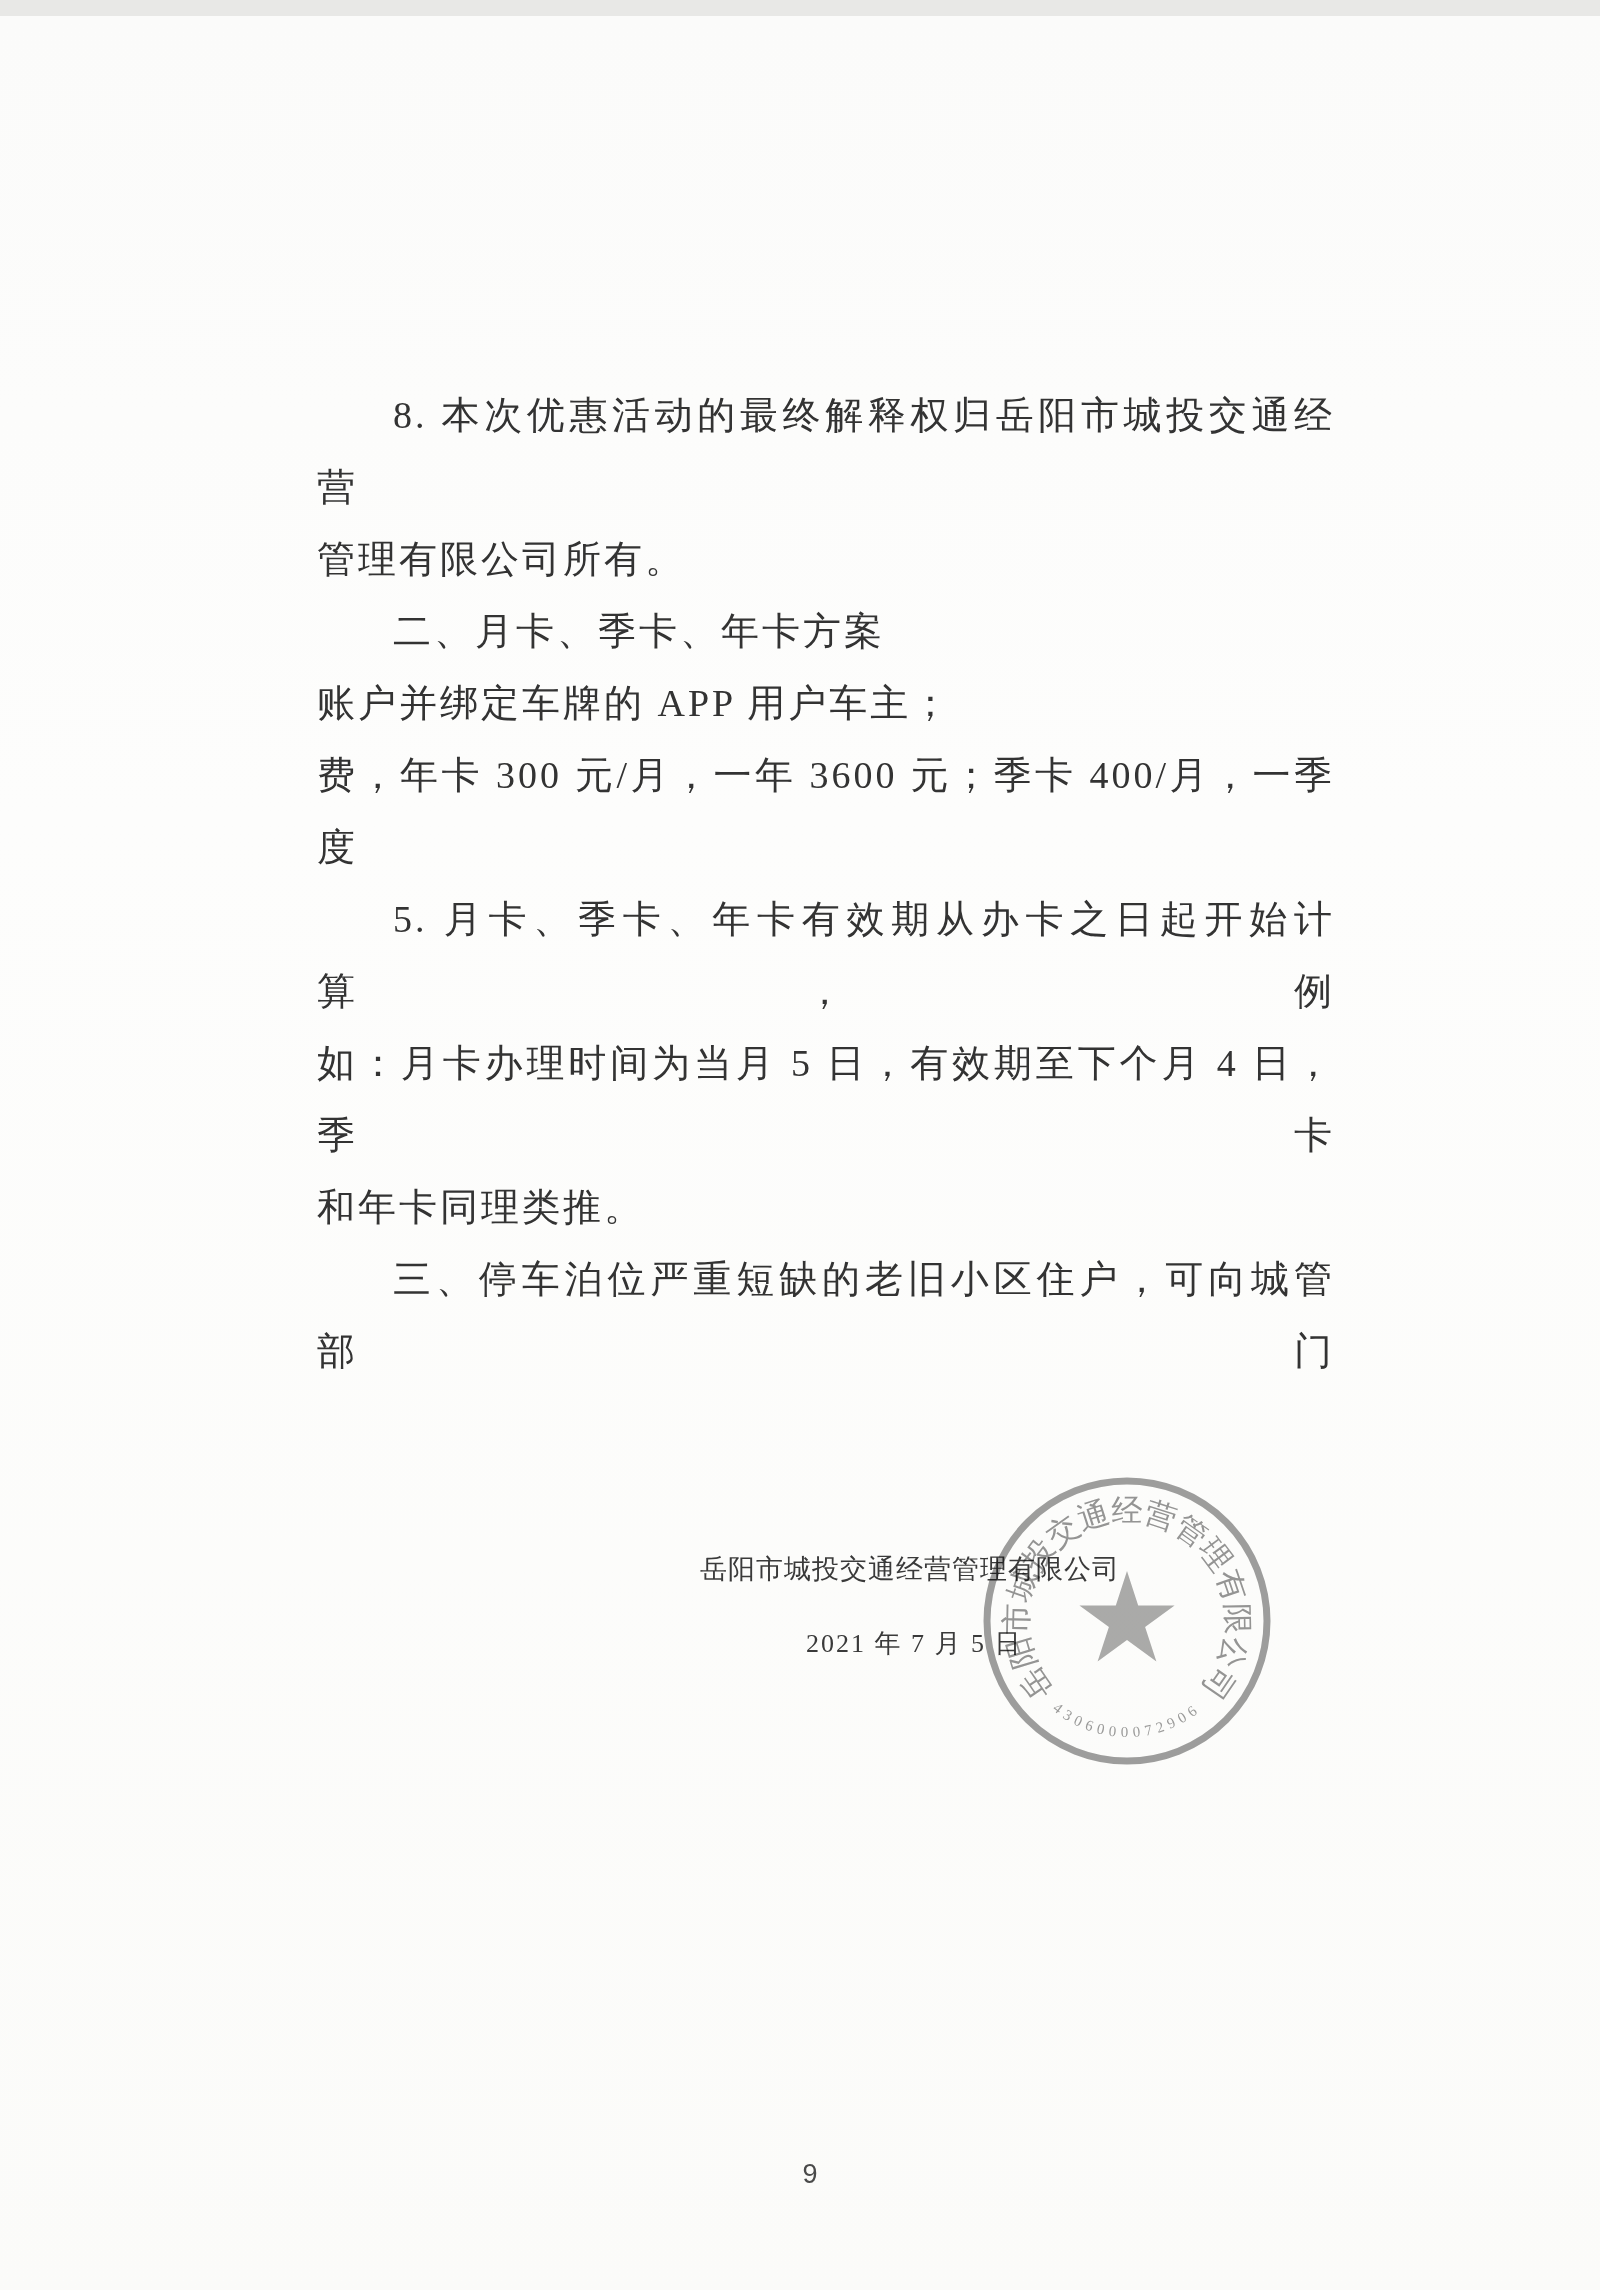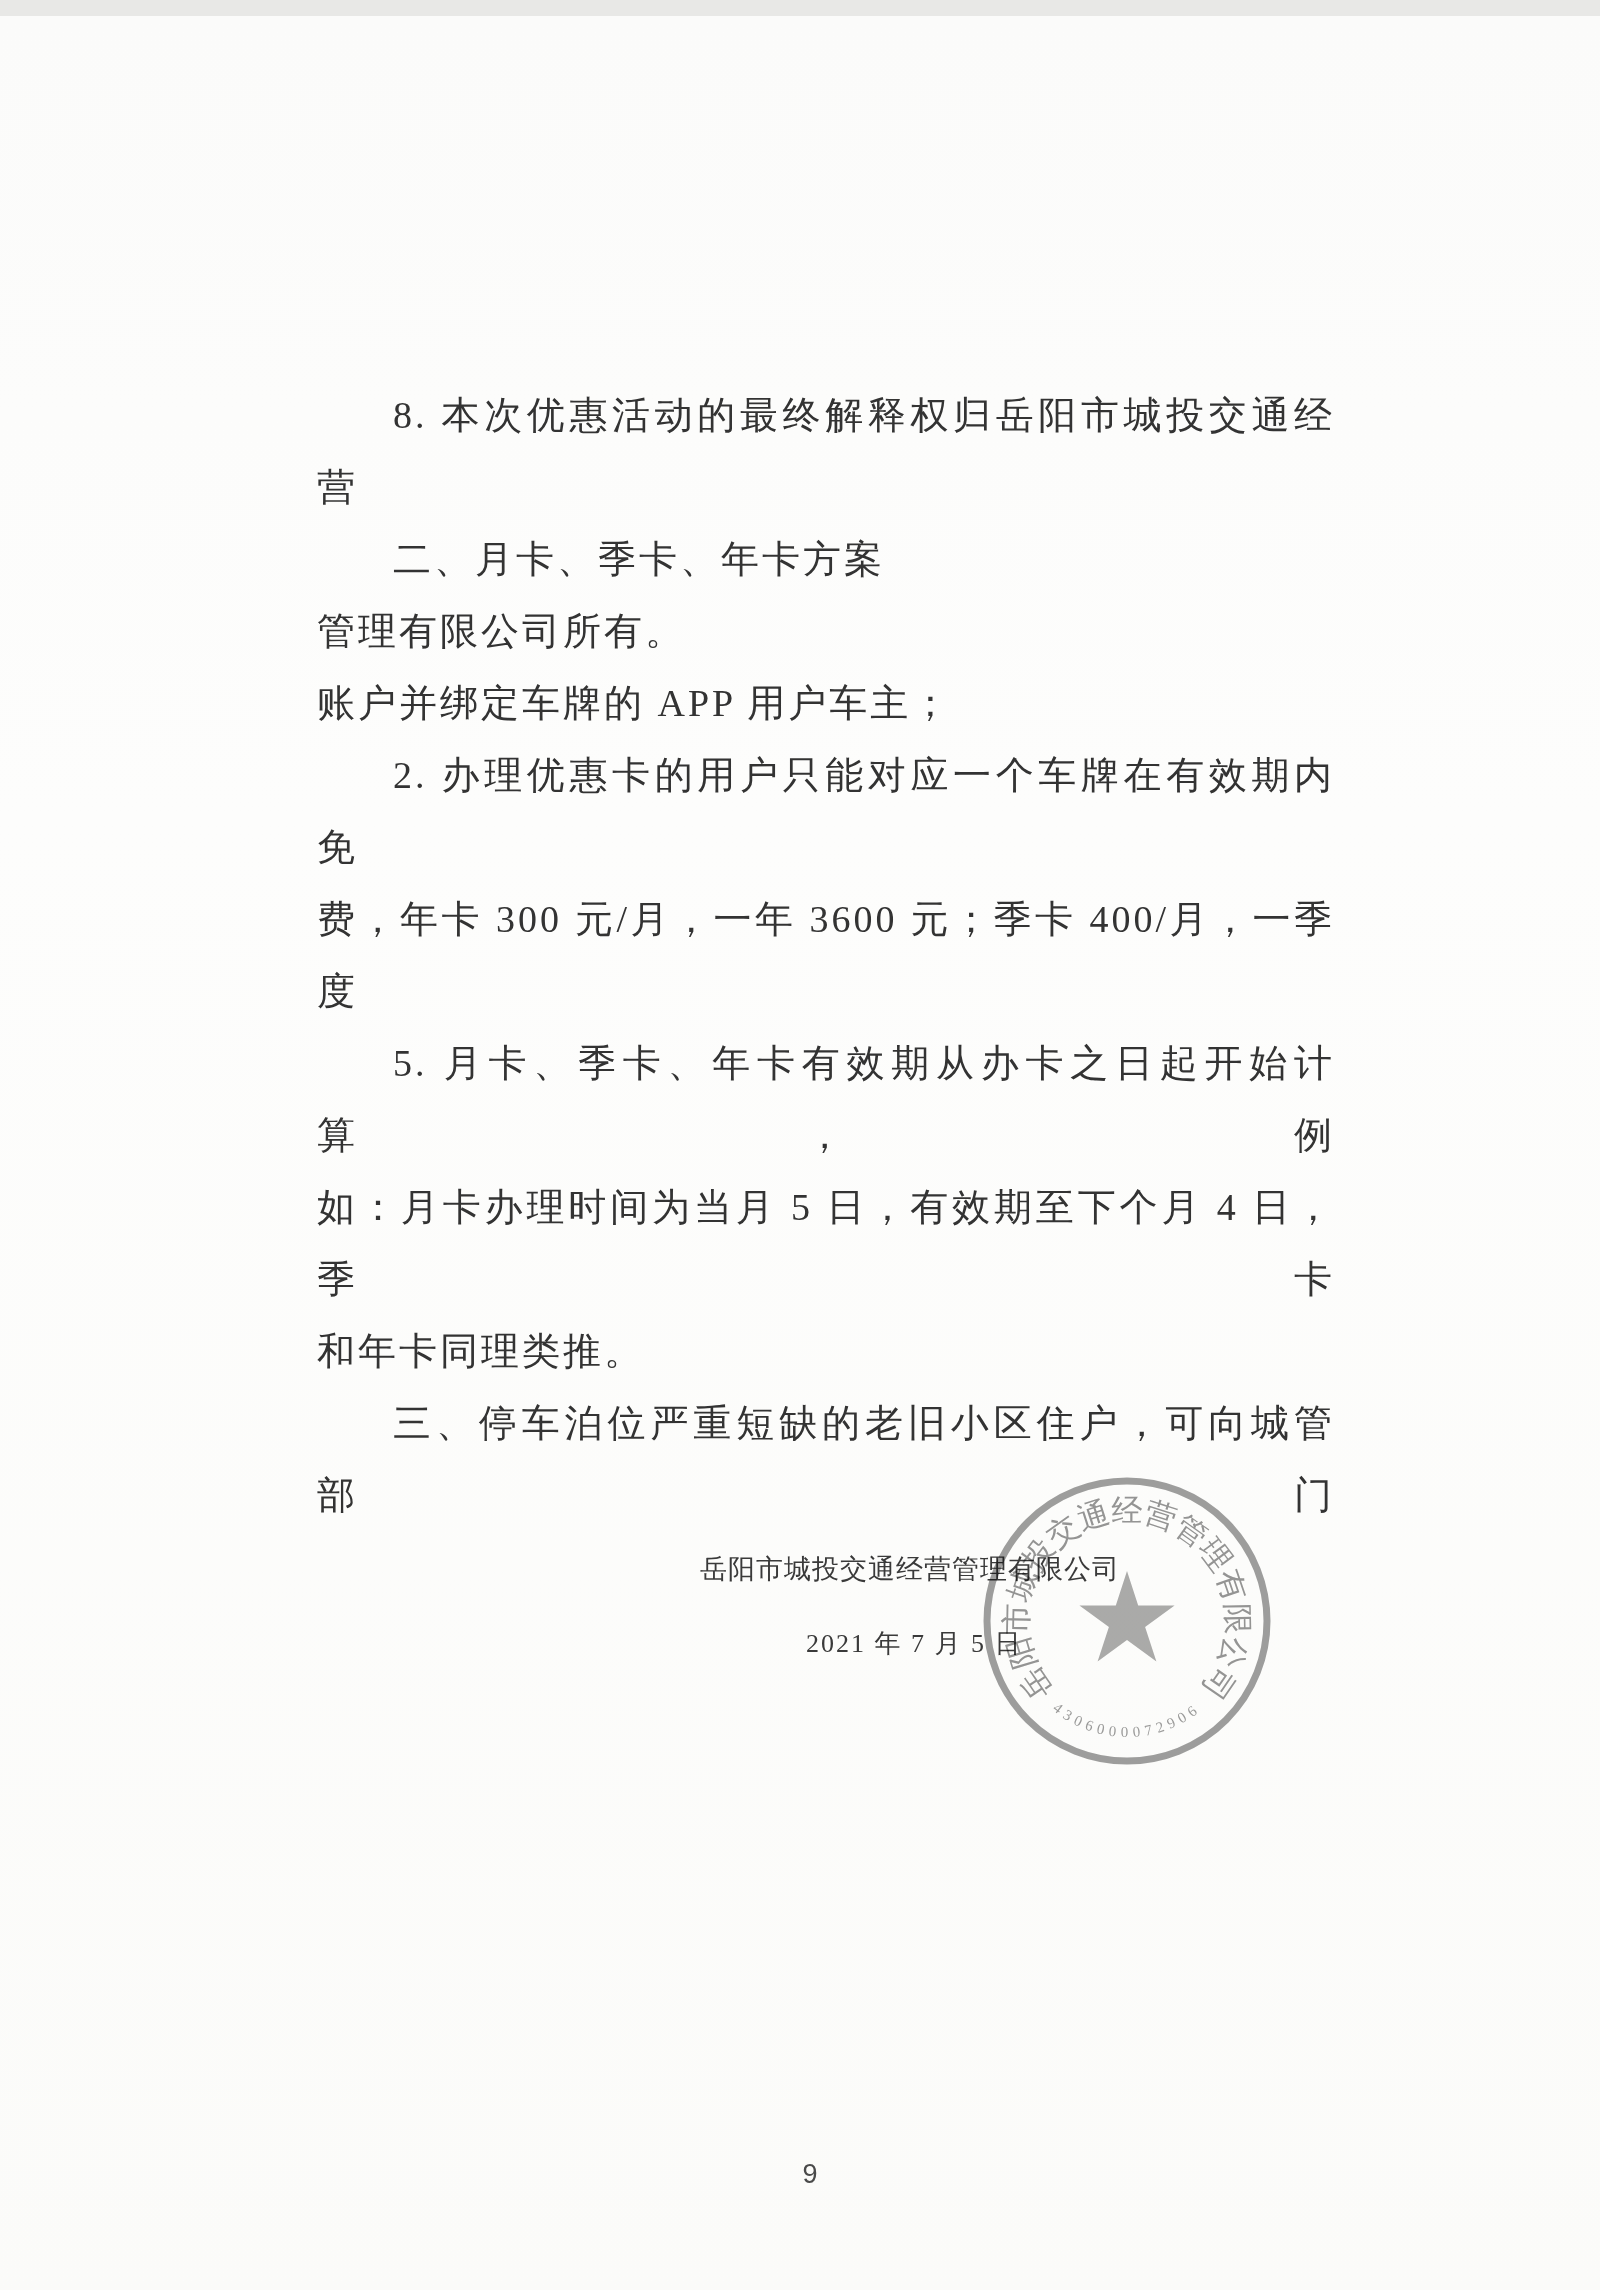--- a/index.html
+++ b/index.html
@@ -78,24 +78,23 @@
     color: #4a4a4a;
   }
 </style>
 </head>
 <body>
 
 <div class="page">
 
   <main class="body-text">
     <div class="line indent fill">8. 本次优惠活动的最终解释权归岳阳市城投交通经营</div>
+    <div class="line">管理有限公司所有。</div>
     <div class="line indent">二、月卡、季卡、年卡方案</div>
-    <div class="line">管理有限公司所有。</div>
     <div class="line">账户并绑定车牌的 APP 用户车主；</div>
-    <div class="line indent fill">2. 办理优惠卡的用户只能对应一个车牌在有效期内免</div>
     <div class="line fill">费，年卡 300 元/月，一年 3600 元；季卡 400/月，一季度</div>
     <div class="line indent fill">5. 月卡、季卡、年卡有效期从办卡之日起开始计算，例</div>
     <div class="line fill">如：月卡办理时间为当月 5 日，有效期至下个月 4 日，季卡</div>
     <div class="line">和年卡同理类推。</div>
     <div class="line indent fill">三、停车泊位严重短缺的老旧小区住户，可向城管部门</div>
   </main>
 
   <div class="signature-block">
     <div class="sig-company">岳阳市城投交通经营管理有限公司</div>
     <div class="sig-date">2021 年 7 月 5 日</div>

